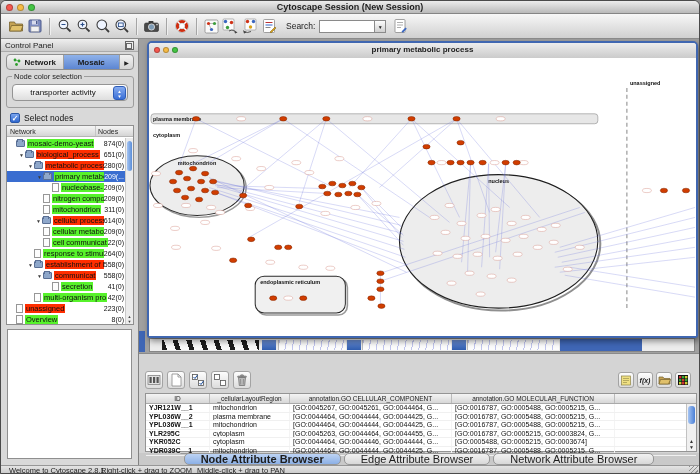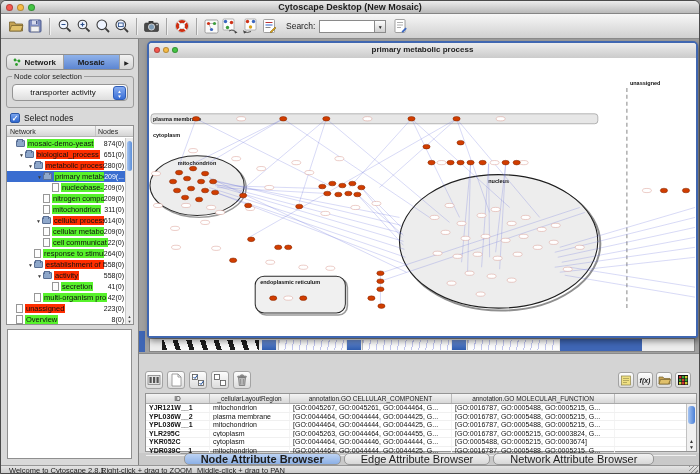--- a/index.html
+++ b/index.html
@@ -111,21 +111,21 @@
 <body>
 
 <div class="window">
 
   <div class="titlebar">
     <div class="lights">
       <div class="light l-red"></div>
       <div class="light l-yellow"></div>
       <div class="light l-green"></div>
     </div>
-    <div class="wtitle">Cytoscape Desktop (New Mosaic)</div>
+    <div class="wtitle">Cytoscape Session (New Session)</div>
   </div>
 
   <div class="toolbar">
     <div class="tbtn">
         <svg width="16" height="16" viewBox="0 0 16 16">
           <path d="M1.5 4h5l1 2h7v7h-13z" fill="#c3a255" stroke="#77622d" stroke-width=".8"></path>
           <path d="M3.5 7.5h11.5l-2 5.5h-11.5z" fill="#e0c06a" stroke="#77622d" stroke-width=".8"></path>
         </svg>
       </div>
     <div class="tbtn">
@@ -234,20 +234,24 @@
           <rect x="3" y="1.5" width="10" height="13" rx="1" fill="#fff" stroke="#8a8a8a" stroke-width=".8"></rect>
           <line x1="5" y1="4.5" x2="11" y2="4.5" stroke="#999" stroke-width=".8"></line>
           <line x1="5" y1="7" x2="11" y2="7" stroke="#999" stroke-width=".8"></line>
           <line x1="5" y1="9.5" x2="9" y2="9.5" stroke="#999" stroke-width=".8"></line>
           <path d="M9.5 13.5 L13.5 9.5 L14.8 10.8 L10.8 14.8 z" fill="#3a66c0"></path>
         </svg>
       </div>
   </div>
 
   <div class="control-panel">
+    <div class="cp-header">
+      <span>Control Panel</span>
+      <div class="float-icon"></div>
+    </div>
     <div class="cp-tabs">
       <div class="cp-tab">
         <svg width="8" height="8" viewBox="0 0 8 8">
             <circle cx="2" cy="2" r="1.4" fill="#2f9e2f"></circle>
             <circle cx="6" cy="3" r="1.4" fill="#2f9e2f"></circle>
             <circle cx="3.5" cy="6.5" r="1.4" fill="#2f9e2f"></circle>
             <line x1="2" y1="2" x2="6" y2="3" stroke="#2f9e2f" stroke-width=".6"></line>
           </svg>
         <span>Network</span>
       </div>
@@ -341,21 +345,21 @@
           </div>
           <div class="tree-row" style="padding-left: 20px;">
             <span class="expander">▼</span>
             <div class="ticon icon-folder"></div>
             <span class="lbl bg-red">establishment of lo</span>
             <span class="count">558(0)</span>
           </div>
           <div class="tree-row" style="padding-left: 29px;">
             <span class="expander">▼</span>
             <div class="ticon icon-folder"></div>
-            <span class="lbl bg-red">activity</span>
+            <span class="lbl bg-red">communicat</span>
             <span class="count">558(0)</span>
           </div>
           <div class="tree-row" style="padding-left: 38px;">
             <span class="expander"></span>
             <div class="ticon icon-file"></div>
             <span class="lbl bg-green">secretion</span>
             <span class="count">41(0)</span>
           </div>
           <div class="tree-row" style="padding-left: 20px; justify-content: space-between;">
             <span class="expander"></span>

